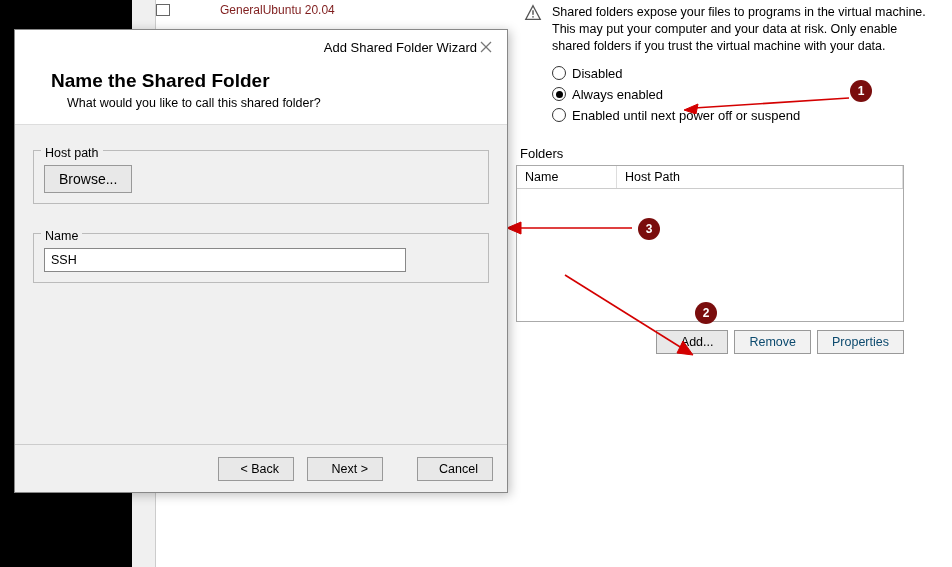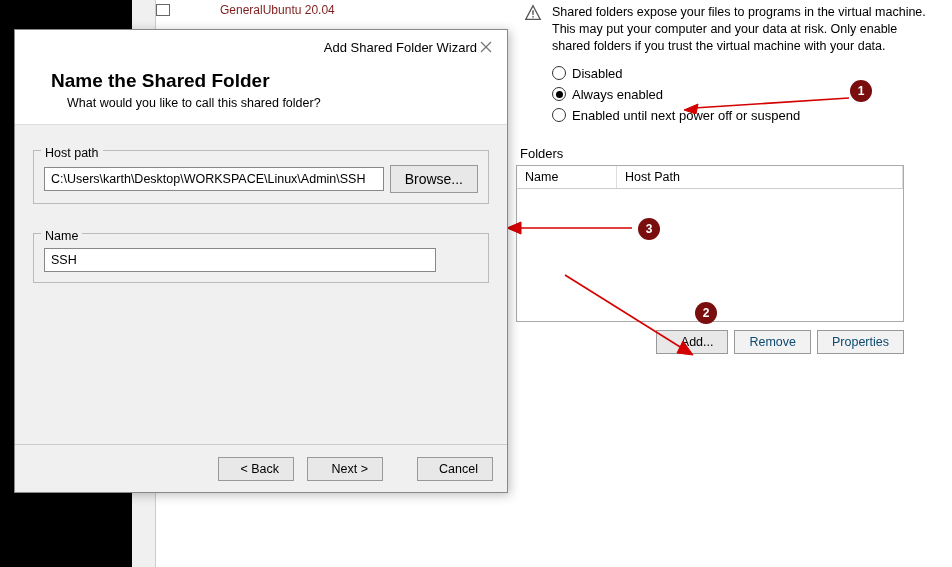--- a/index.html
+++ b/index.html
@@ -199,21 +199,21 @@
       align-items: center;
     }
     .text-input {
       border: 1px solid #888;
       background: #fff;
       padding: 3px 6px;
       font-size: 12.5px;
       flex: 1;
       height: 24px;
     }
-    .text-input.name { width: 392px; flex: none; }
+    .text-input.name { width: 362px; flex: none; }
     .browse-btn {
       border: 1px solid #999;
       background: #e8e8e8;
       padding: 4px 14px;
       font-size: 14px;
       cursor: pointer;
       height: 28px;
     }
     .wizard-footer {
       position: absolute;
@@ -332,21 +332,20 @@
   </div>
   <div class="wizard-header">
     <div class="h1">Name the Shared Folder</div>
     <div class="sub">What would you like to call this shared folder?</div>
   </div>
   <div class="wizard-body">
     <div class="field-frame">
       <span class="field-legend">Host path</span>
       <div class="field-box">
         <div class="field-row">
-          <input class="text-input" value="C:\Users\karth\Desktop\WORKSPACE\Linux\Admin\SSH" style="">
           <button class="browse-btn">Browse...</button>
         </div>
       </div>
     </div>
     <div class="field-frame">
       <span class="field-legend">Name</span>
       <div class="field-box">
         <input class="text-input name" value="SSH" style="">
       </div>
     </div>

